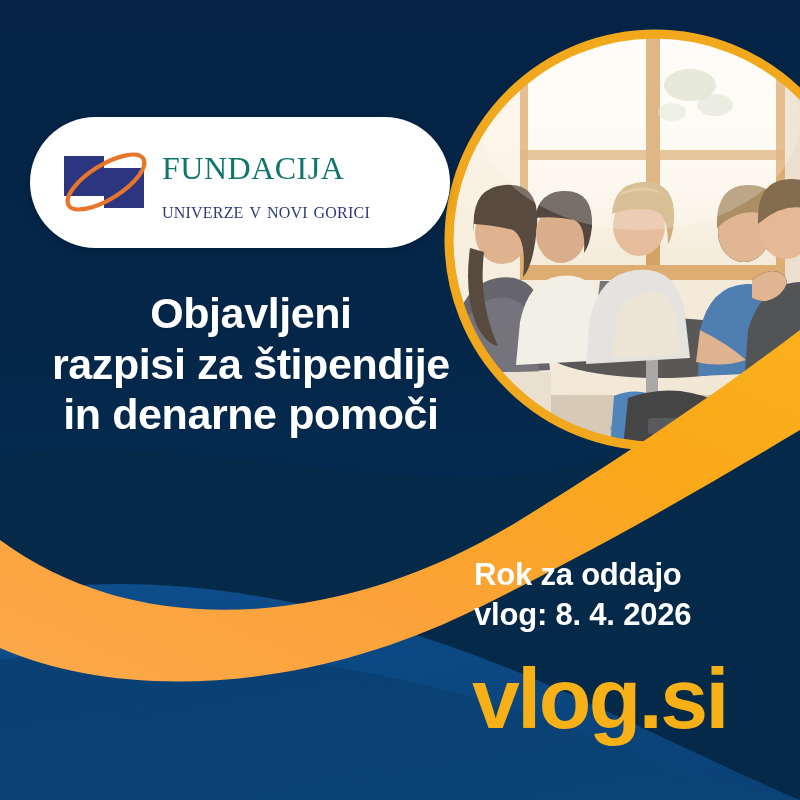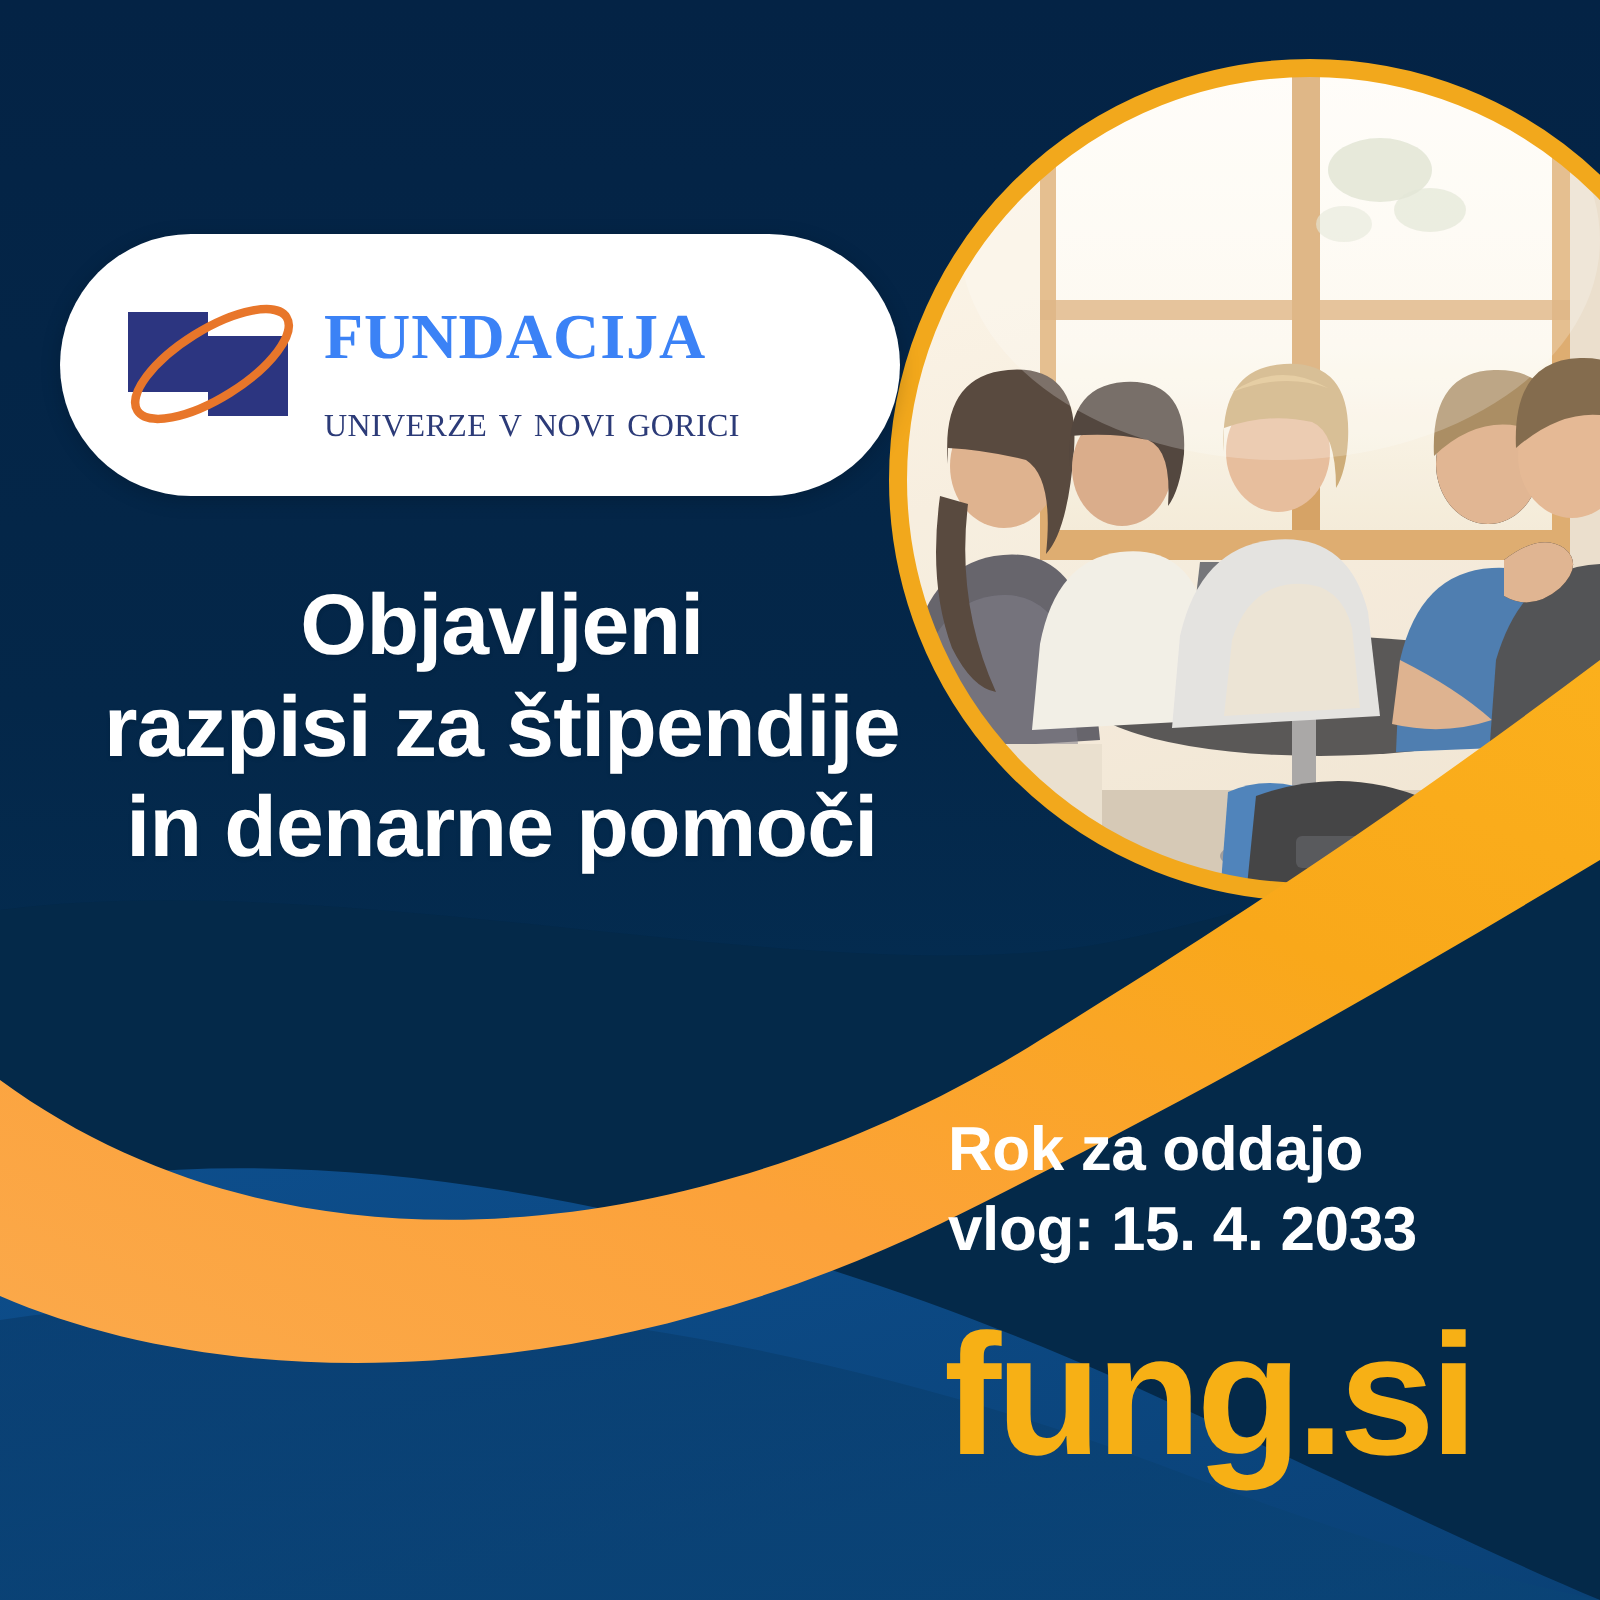--- a/index.html
+++ b/index.html
@@ -54,26 +54,26 @@
     margin-right: 10px;
   }
   .logo-words {
     display: flex;
     flex-direction: column;
     justify-content: center;
     line-height: 1;
   }
   .logo-title {
     font-family: "Liberation Serif", serif;
-    color: #3b82f6;
+    color: #0f766e;
     font-size: 45px;
     letter-spacing: 0.5px;
     font-variant: small-caps;
     text-transform: lowercase;
-    font-weight: 700;
+    font-weight: 400;
     white-space: nowrap;
   }
   .logo-title::first-letter { font-size: 1em; }
   .logo-sub {
     font-family: "Liberation Serif", serif;
     color: #2c3b78;
     font-size: 22.5px;
     letter-spacing: 0.2px;
     font-variant: small-caps;
     text-transform: lowercase;
@@ -271,17 +271,17 @@
       <div class="logo-title">Fundacija</div>
       <div class="logo-sub">Univerze v Novi Gorici</div>
     </div>
   </div>
 
   <div class="headline">Objavljeni
 razpisi za štipendije
 in denarne pomoči</div>
 
   <div class="deadline">Rok za oddajo
-vlog: 15. 4. 2033</div>
-
-  <div class="fungsi">fung.si</div>
+vlog: 8. 4. 2026</div>
+
+  <div class="fungsi">vlog.si</div>
 
 </div>
 
 </body></html>

